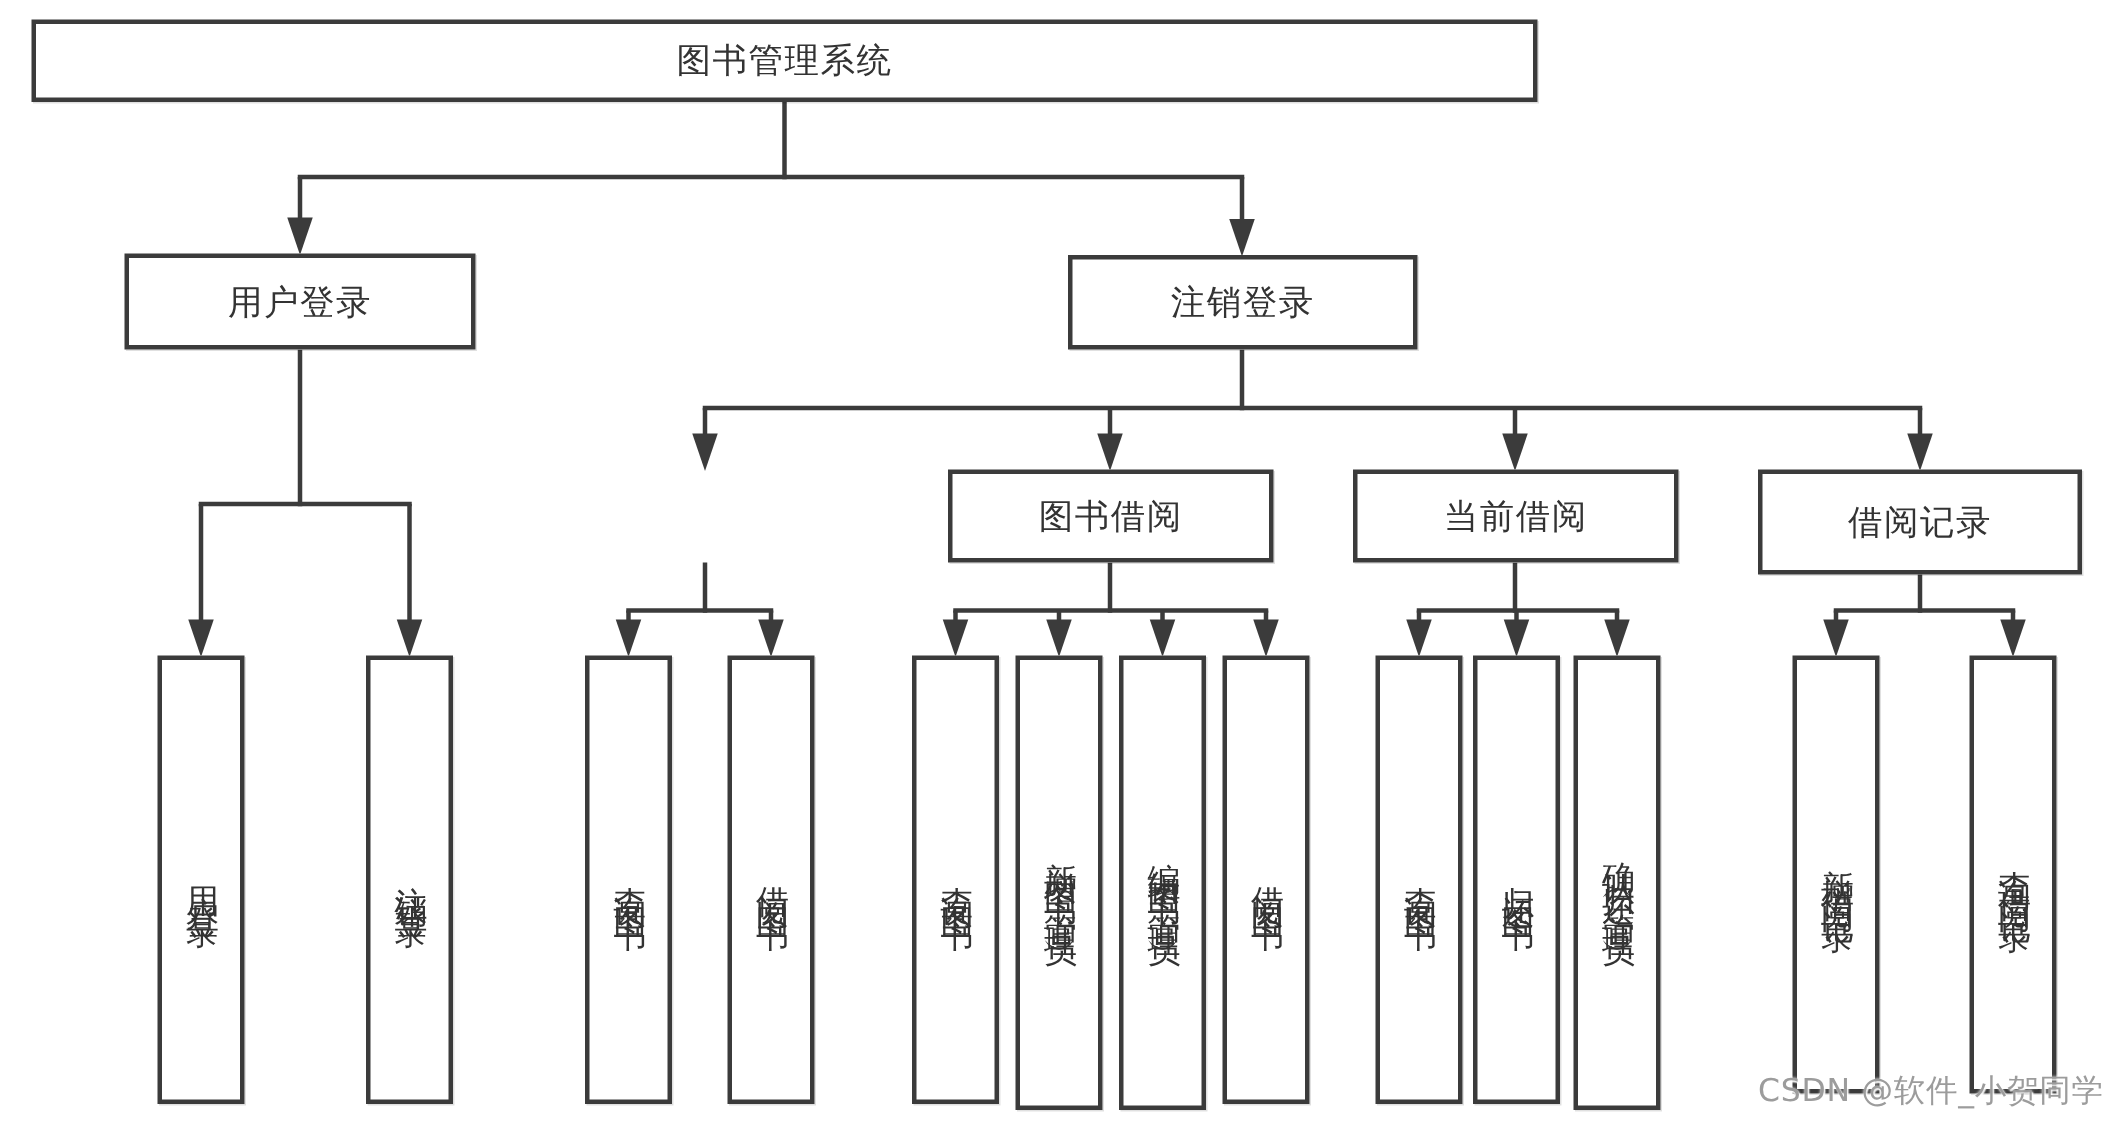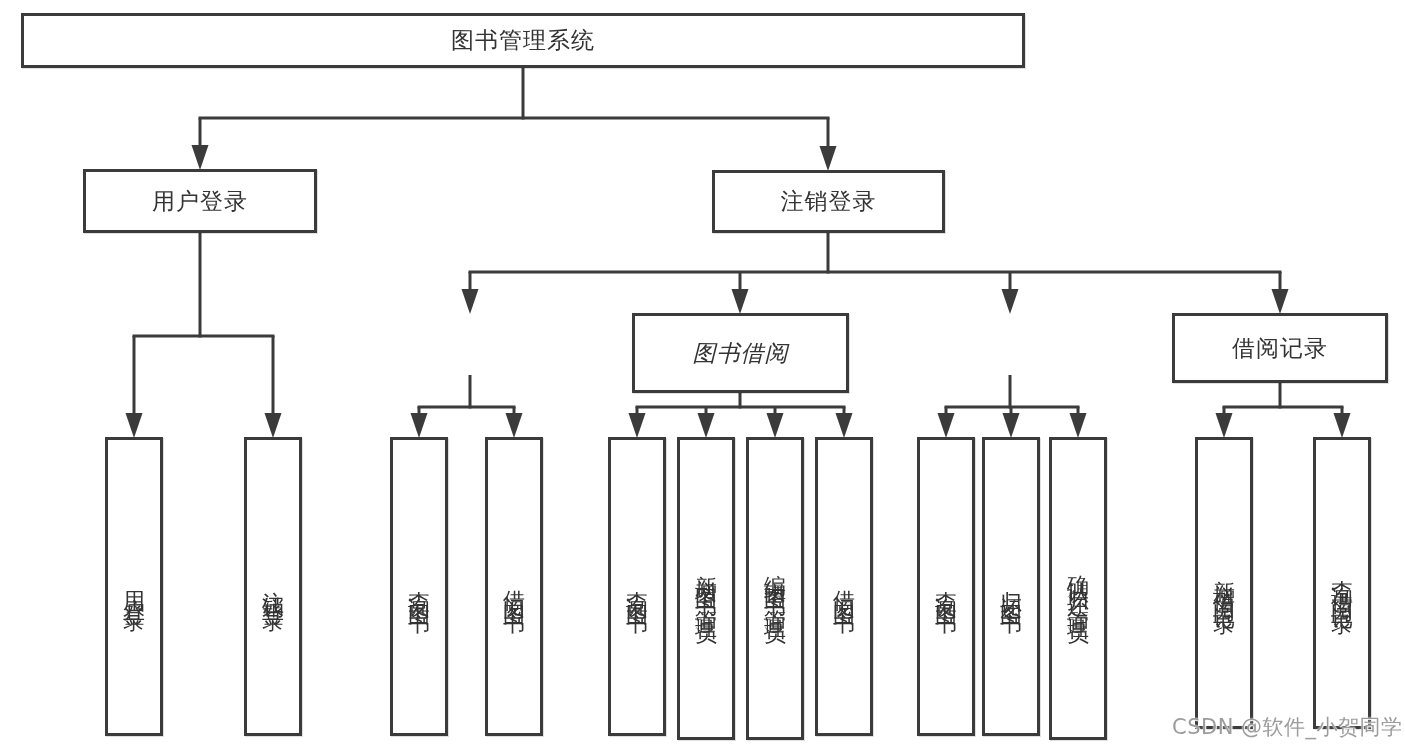--- a/index.html
+++ b/index.html
@@ -115,22 +115,25 @@
     <span class="h-label">图书管理系统</span>
   </div>
 
   <div class="node" style="left:83px; top:169px; width:234px; height:64px;">
     <span class="h-label">用户登录</span>
   </div>
   <div class="node" style="left:712px; top:170px; width:233px; height:63px;">
     <span class="h-label">注销登录</span>
   </div>
 
-  <div class="node" style="left:632px; top:313px; width:217px; height:80px;font-style:italic;">
+  <div class="node" style="left:632px; top:313px; width:217px; height:62px;">
     <span class="h-label">图书借阅</span>
+  </div>
+  <div class="node" style="left:902px; top:313px; width:217px; height:62px;">
+    <span class="h-label">当前借阅</span>
   </div>
   <div class="node" style="left:1172px; top:313px; width:216px; height:70px;">
     <span class="h-label">借阅记录</span>
   </div>
 
   <div class="node leaf" style="left:105px; top:437px; width:58px; height:299px;">
     <span>用户登录</span>
   </div>
   <div class="node leaf" style="left:244px; top:437px; width:58px; height:299px;">
     <span>注销登录</span>

